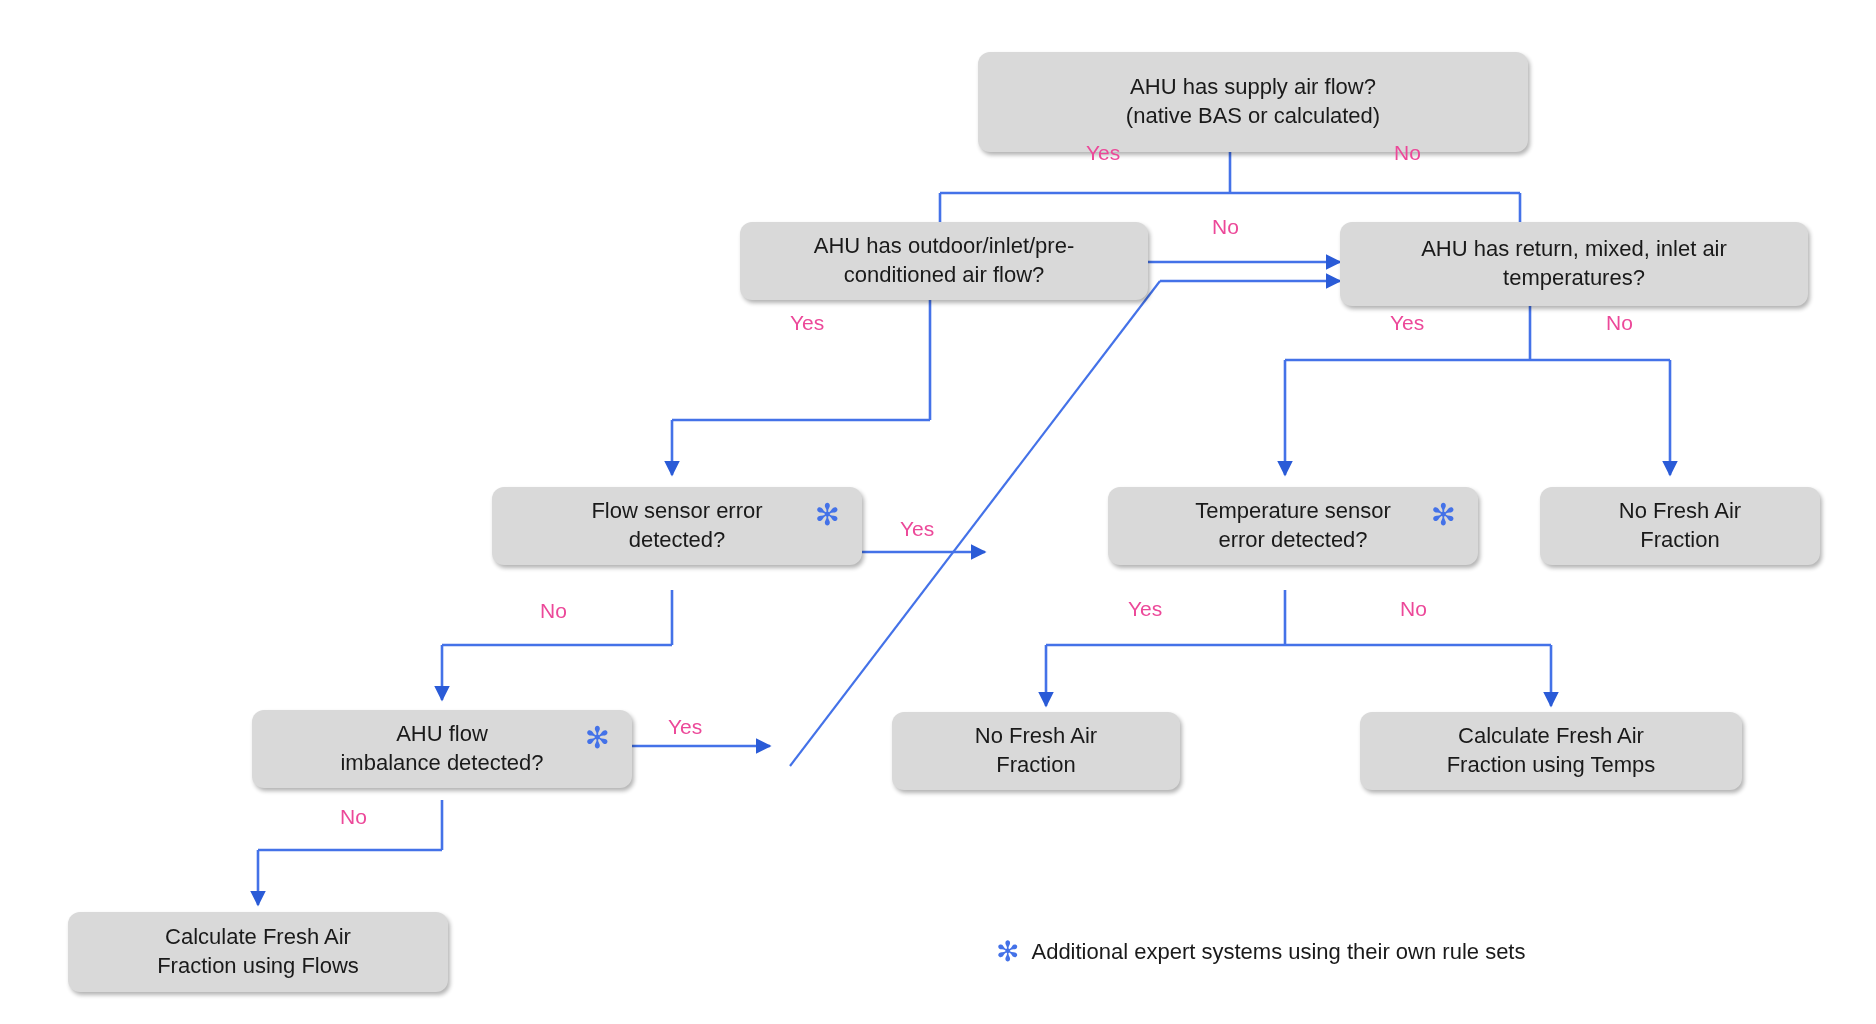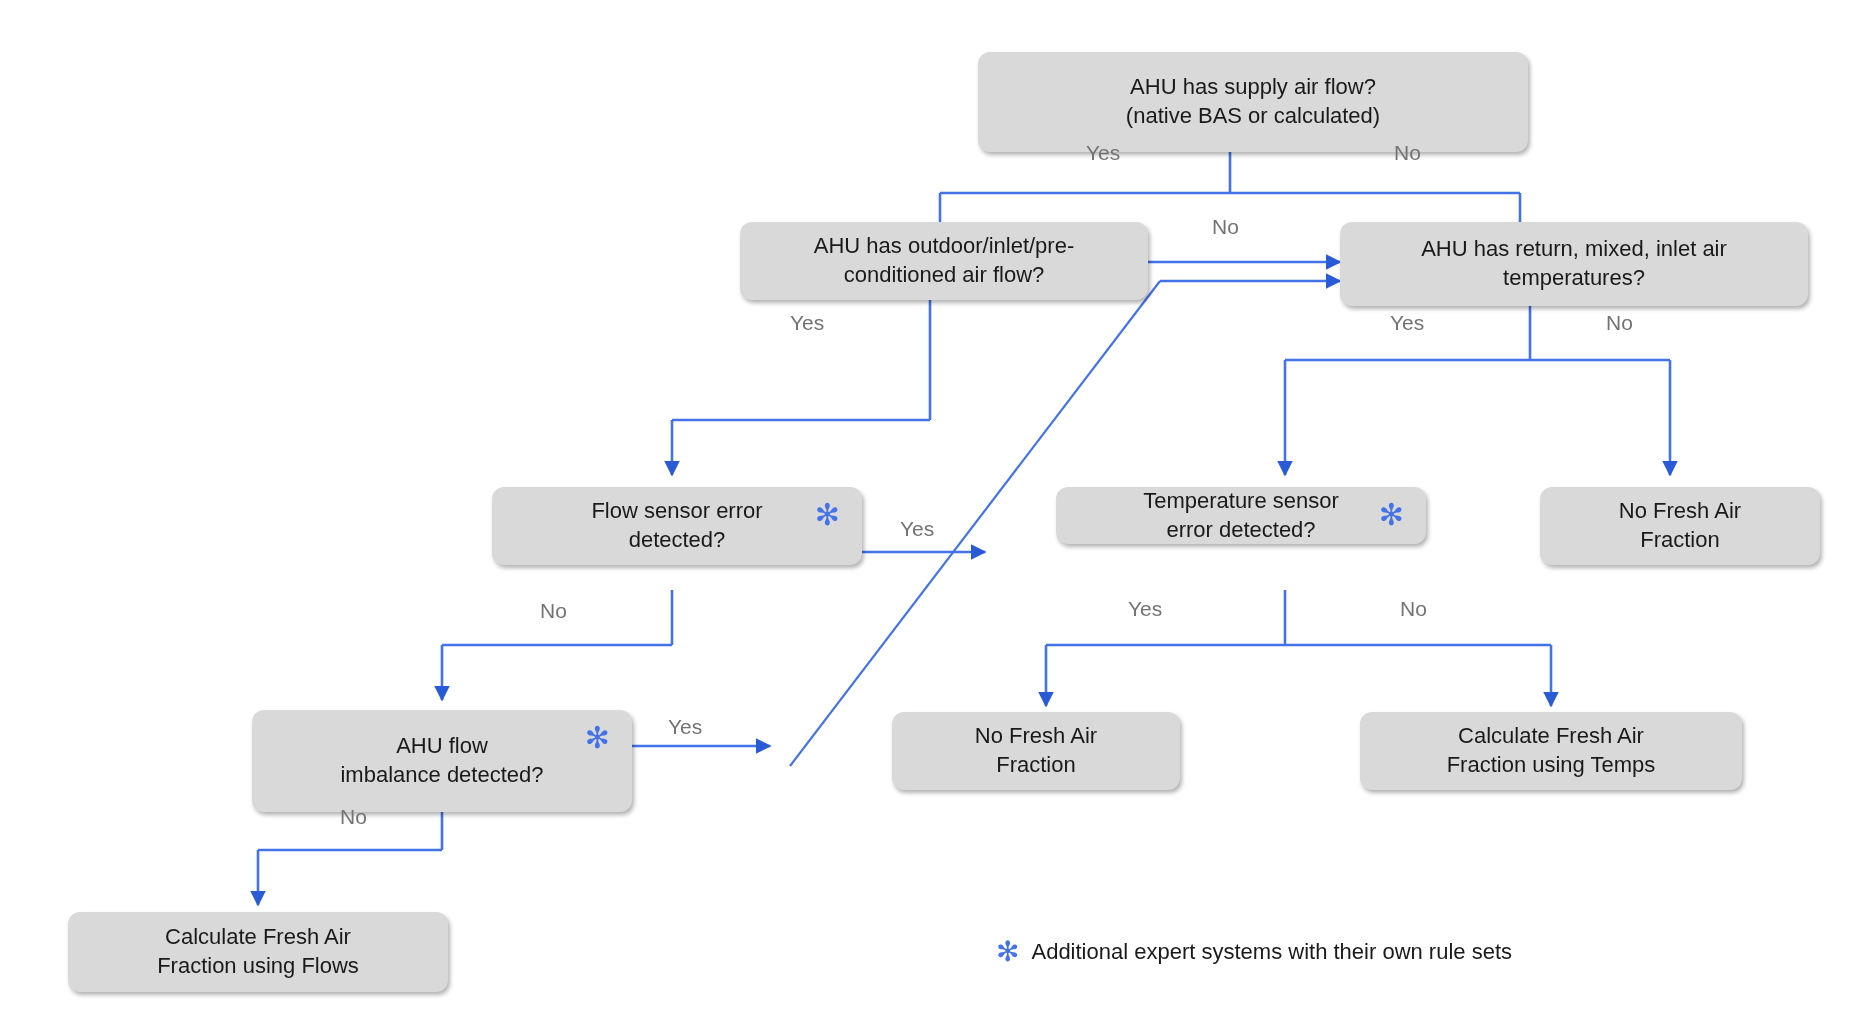--- a/index.html
+++ b/index.html
@@ -48,21 +48,21 @@
   }
   .node .star {
     position: absolute;
     color: #4472e8;
     font-size: 30px;
     line-height: 1;
     font-weight: 500;
   }
   .edge-label {
     position: absolute;
-    color: #737373;
+    color: #ec4899;
     font-size: 21px;
     line-height: 1;
     z-index: 3;
     white-space: nowrap;
   }
   .footnote {
     position: absolute;
     display: flex;
     align-items: center;
     gap: 12px;
@@ -147,32 +147,32 @@
     <span class="node-text">AHU has return,  mixed, inlet air
 temperatures?</span>
   </div>
 
   <div class="node" style="left:492px; top:487px; width:370px; height:78px;justify-content:center;">
     <span class="node-text">Flow sensor error
 detected?</span>
     <span class="star" style="right:22px; top:13px;">✻</span>
   </div>
 
-  <div class="node" style="left:1056px; top:487px; width:370px; height:57px;">
+  <div class="node" style="left:1108px; top:487px; width:370px; height:78px;">
     <span class="node-text">Temperature sensor
 error detected?</span>
     <span class="star" style="right:22px; top:13px;">✻</span>
   </div>
 
   <div class="node" style="left:1540px; top:487px; width:280px; height:78px;">
     <span class="node-text">No Fresh Air
 Fraction</span>
   </div>
 
-  <div class="node" style="left:252px; top:710px; width:380px; height:102px;">
+  <div class="node" style="left:252px; top:710px; width:380px; height:78px;">
     <span class="node-text">AHU flow
 imbalance detected?</span>
     <span class="star" style="right:22px; top:13px;">✻</span>
   </div>
 
   <div class="node" style="left:892px; top:712px; width:288px; height:78px;">
     <span class="node-text">No Fresh Air
 Fraction</span>
   </div>
 
@@ -200,16 +200,16 @@
   <div class="edge-label" style="left:540px; top:600px;">No</div>
 
   <div class="edge-label" style="left:1128px; top:598px;">Yes</div>
   <div class="edge-label" style="left:1400px; top:598px;">No</div>
 
   <div class="edge-label" style="left:668px; top:716px;">Yes</div>
   <div class="edge-label" style="left:340px; top:806px;">No</div>
 
   <div class="footnote" style="left:996px; top:938px;">
     <span class="star-mark">✻</span>
-    <span>Additional expert systems with their own rule sets</span>
+    <span>Additional expert systems using their own rule sets</span>
   </div>
 
 </div>
 
 </body></html>

